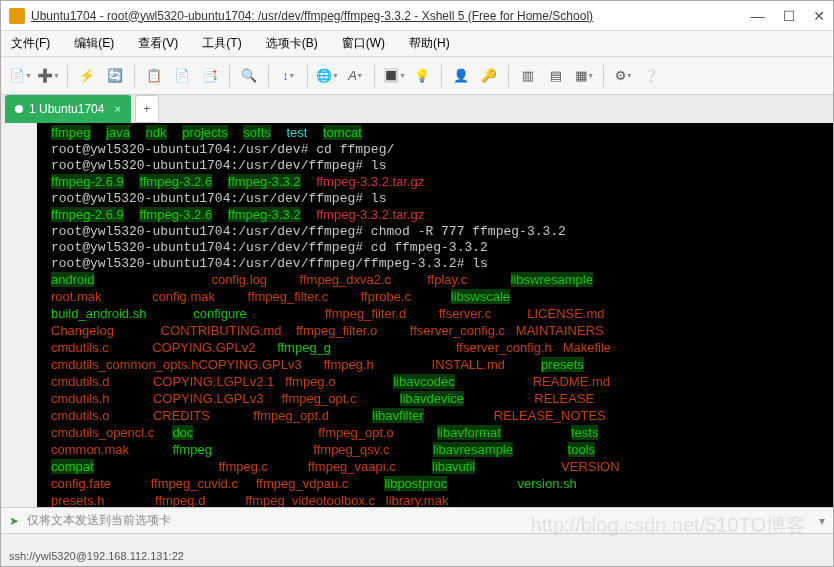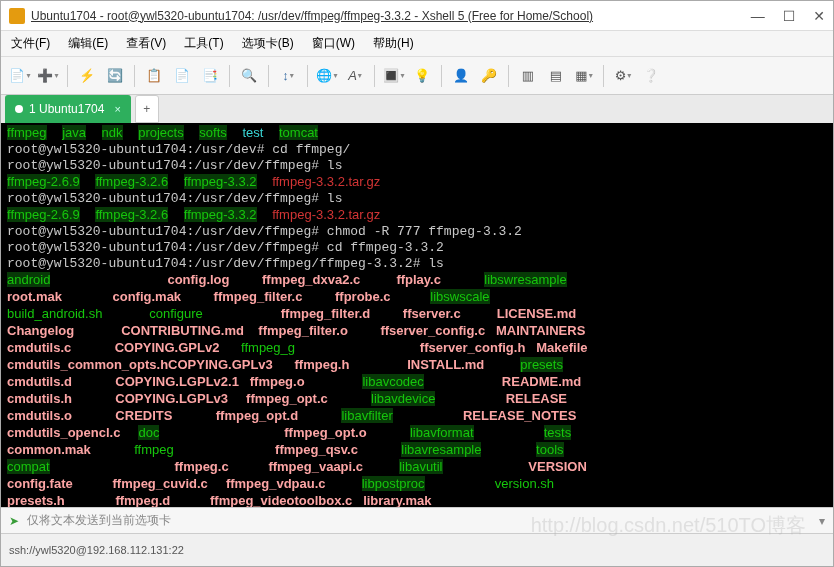--- a/index.html
+++ b/index.html
@@ -2,44 +2,44 @@
 <html><head>
 <meta charset="utf-8">
 <style>
 * { margin:0; padding:0; box-sizing:border-box; font-family:"Microsoft YaHei",Tahoma,sans-serif; }
 body { background:#f0f0f0; width:834px; height:567px; display:flex; flex-direction:column; border:1px solid #aaa; }
 .titlebar { height:30px; background:#fff; display:flex; align-items:center; padding:0 8px; border-bottom:1px solid #ddd; }
 .titlebar .icon { width:16px; height:16px; background:#e49b0f; border-radius:2px; margin-right:6px; }
 .titlebar .title { flex:1; font-size:12px; color:#333;text-decoration:underline; }
 .winbtns { display:flex; gap:18px; font-size:14px; color:#555; }
 .winbtns span { cursor:default; }
-.menubar { height:26px; background:#f6f6f6; display:flex; align-items:center; gap:18px; padding:0 10px; font-size:12px; border-bottom:1px solid #ddd; }
+.menubar { height:26px; background:#f6f6f6; display:flex; align-items:center; gap:24px; padding:0 10px; font-size:12px; border-bottom:1px solid #ddd; }
 .toolbar { height:38px; background:#f6f6f6; display:flex; align-items:center; gap:6px; padding:0 8px; border-bottom:1px solid #ccc; }
 .tbtn { width:22px; height:22px; display:flex; align-items:center; justify-content:center; font-size:13px; color:#555; border-radius:3px; }
 .tbtn.green { color:#3a9d3a; }
 .tbtn.orange { color:#d98b00; }
 .tbtn.blue { color:#3a6ea5; }
 .sep { width:1px; height:22px; background:#ccc; margin:0 2px; }
 .drop::after { content:"▾"; font-size:8px; margin-left:1px; color:#888; }
 .tabs { height:28px; background:#eaeaea; display:flex; align-items:flex-end; padding-left:4px; }
 .tab { height:28px; padding:0 10px; display:flex; align-items:center; gap:6px; font-size:12px; border-radius:3px 3px 0 0; }
 .tab.active { background:#2eaf5d; color:#fff; }
 .tab .dot { width:8px; height:8px; border-radius:50%; background:#fff; }
 .tab .x { font-size:11px; color:#cfe; margin-left:4px; }
 .tab.plus { background:#fff; border:1px solid #ccc; width:24px; justify-content:center; margin-left:4px; color:#666; }
-.term { flex:1; background:#000; color:#c8c8c8; font-family:"Consolas","Courier New",monospace; font-size:13px; line-height:16px; padding:2px 6px; overflow:hidden; white-space:pre; }
+.term { flex:1; background:#000; color:#c8c8c8; font-family:"Consolas","Courier New",monospace; font-size:13px; line-height:16px; padding:2px 14px; overflow:hidden; white-space:pre;margin-left:36px; }
 .g { color:#16c60c; background:#073a07; }  
 .c { color:#3ad6d6; }  
 .r { color:#d13434; }  
-.w { color:#fca5a5;font-weight:bold; }
+.w { color:#c2410c; }
 .lg { color:#16c60c; }
 .cur { width:8px; height:13px; background:#16c60c; display:inline-block; vertical-align:middle; }
 .sendbar { height:26px; background:#f6f6f6; border-top:1px solid #ccc; display:flex; align-items:center; padding:0 8px; font-size:12px; color:#888; gap:8px; }
 .sendbar .arrow { color:#3a9d3a; }
-.status { height:22px; background:#f0f0f0; border-top:1px solid #ccc; display:flex; align-items:center; padding:16px 8px; font-size:11px; color:#555; gap:20px; }
+.status { height:22px; background:#f0f0f0; border-top:1px solid #ccc; display:flex; align-items:flex-start; padding:16px 8px; font-size:11px; color:#555; gap:20px; }
 .status .r { margin-left:auto; display:flex; gap:14px; color:#888; }
 .wm { position:absolute; right:28px; bottom:28px; font-size:20px; color:rgba(180,180,180,.35); pointer-events:none; }
 </style>
 </head>
 <body>
 
 <div class="titlebar">
   <div class="icon"></div>
   <div class="title">Ubuntu1704 - root@ywl5320-ubuntu1704: /usr/dev/ffmpeg/ffmpeg-3.3.2 - Xshell 5 (Free for Home/School)</div>
   <div class="winbtns">

